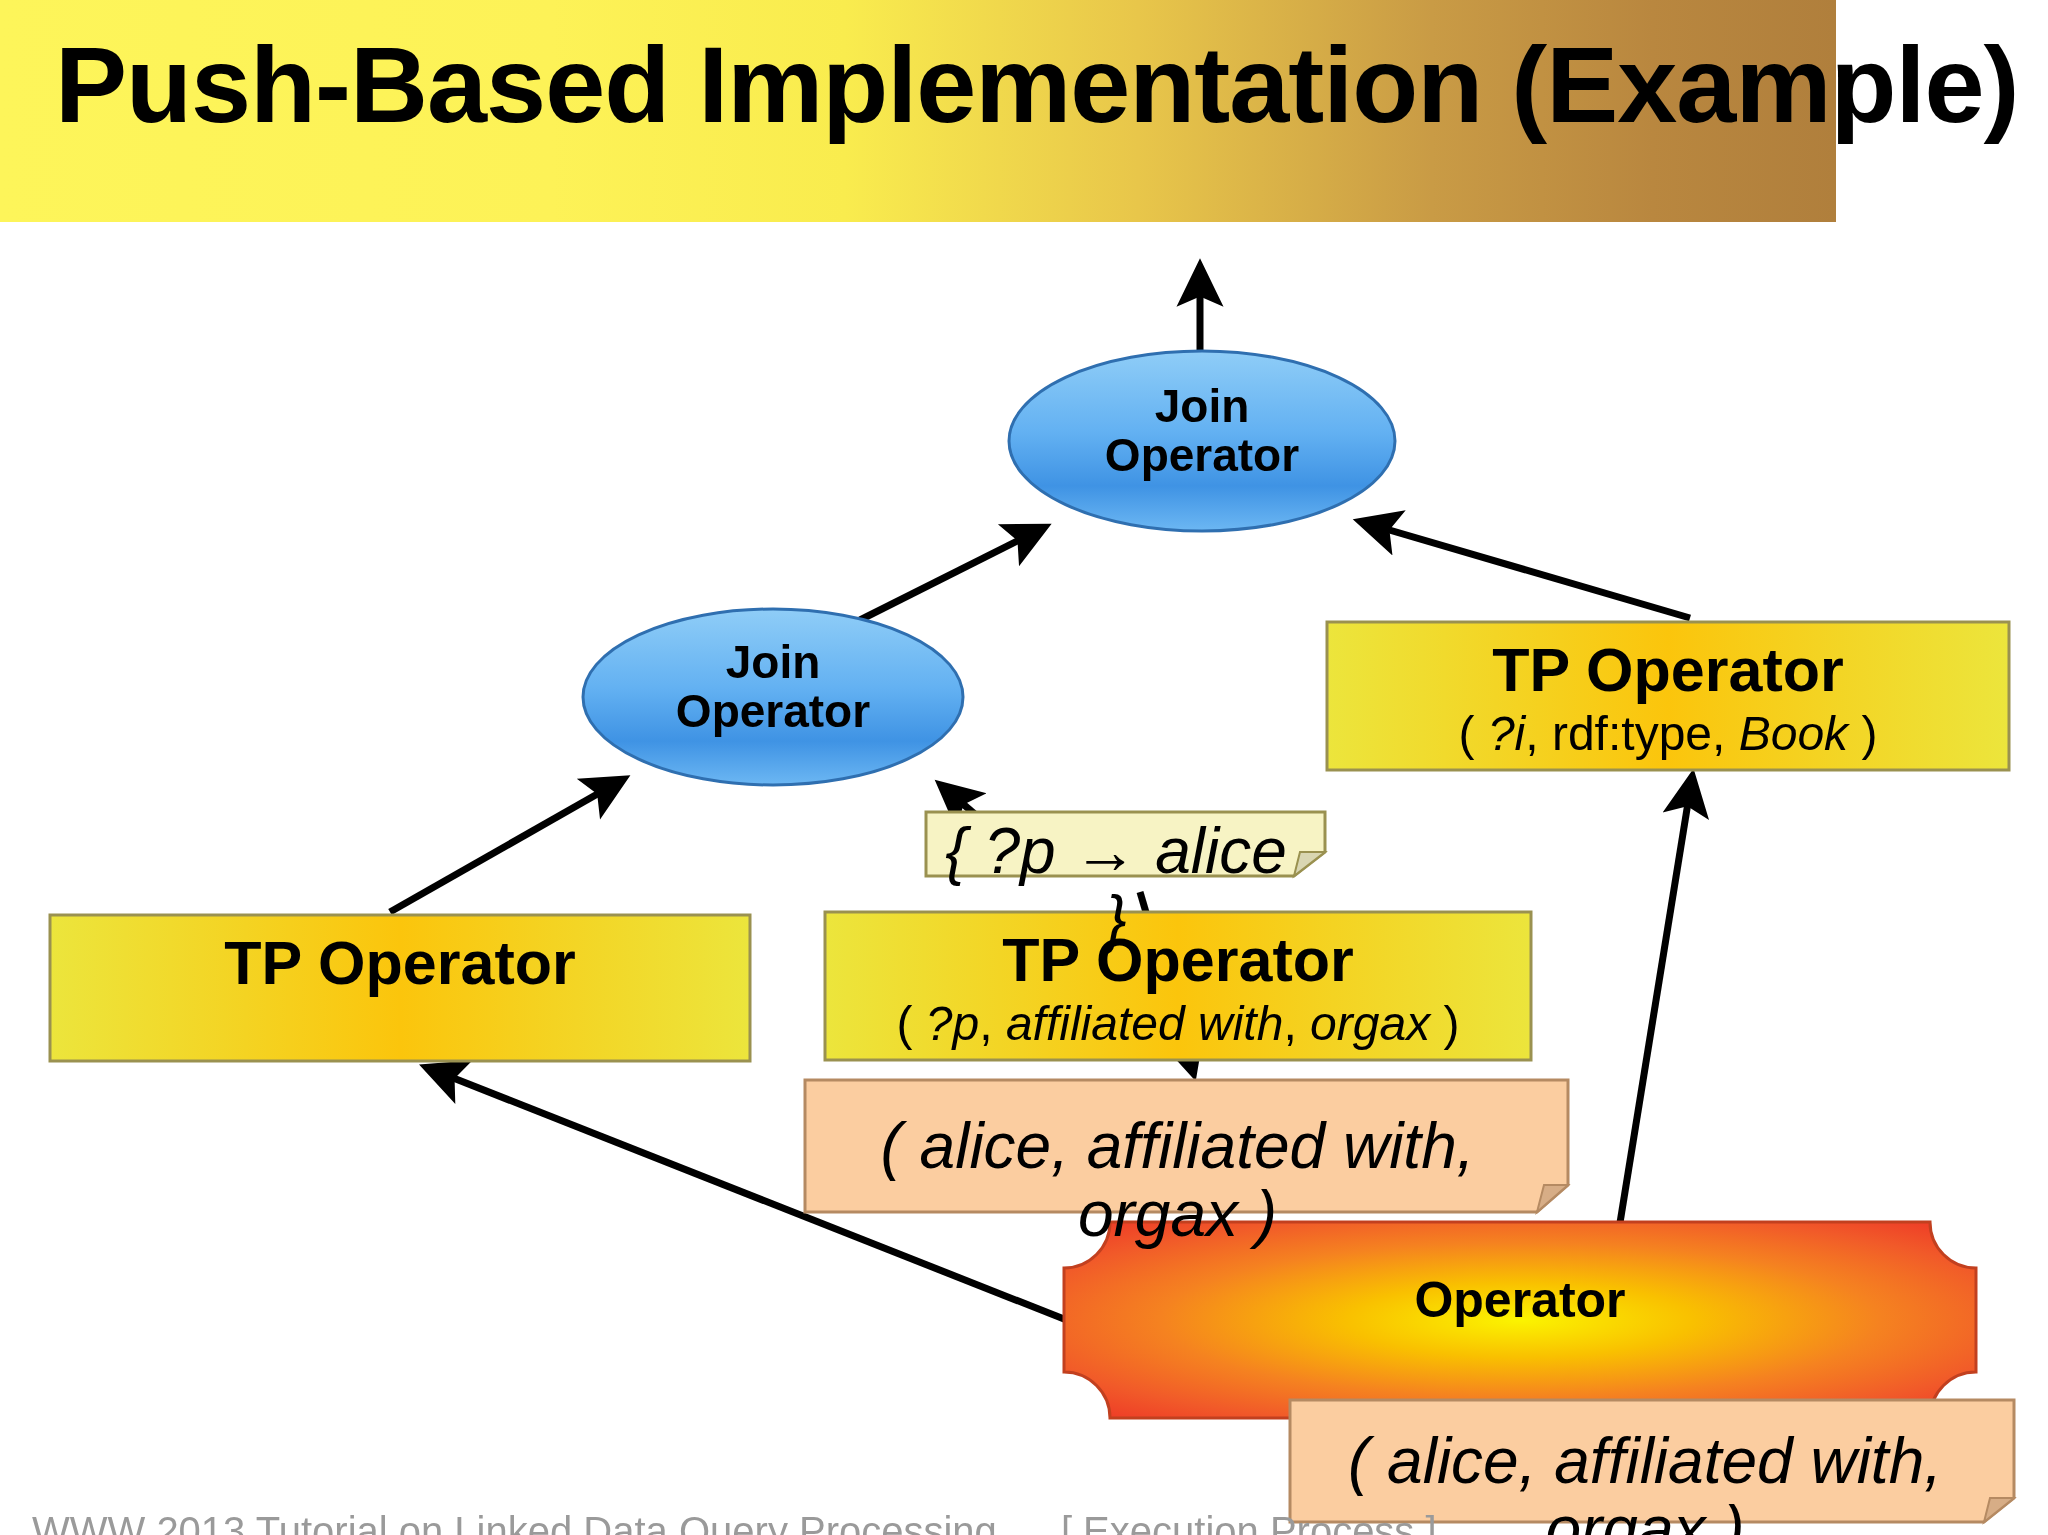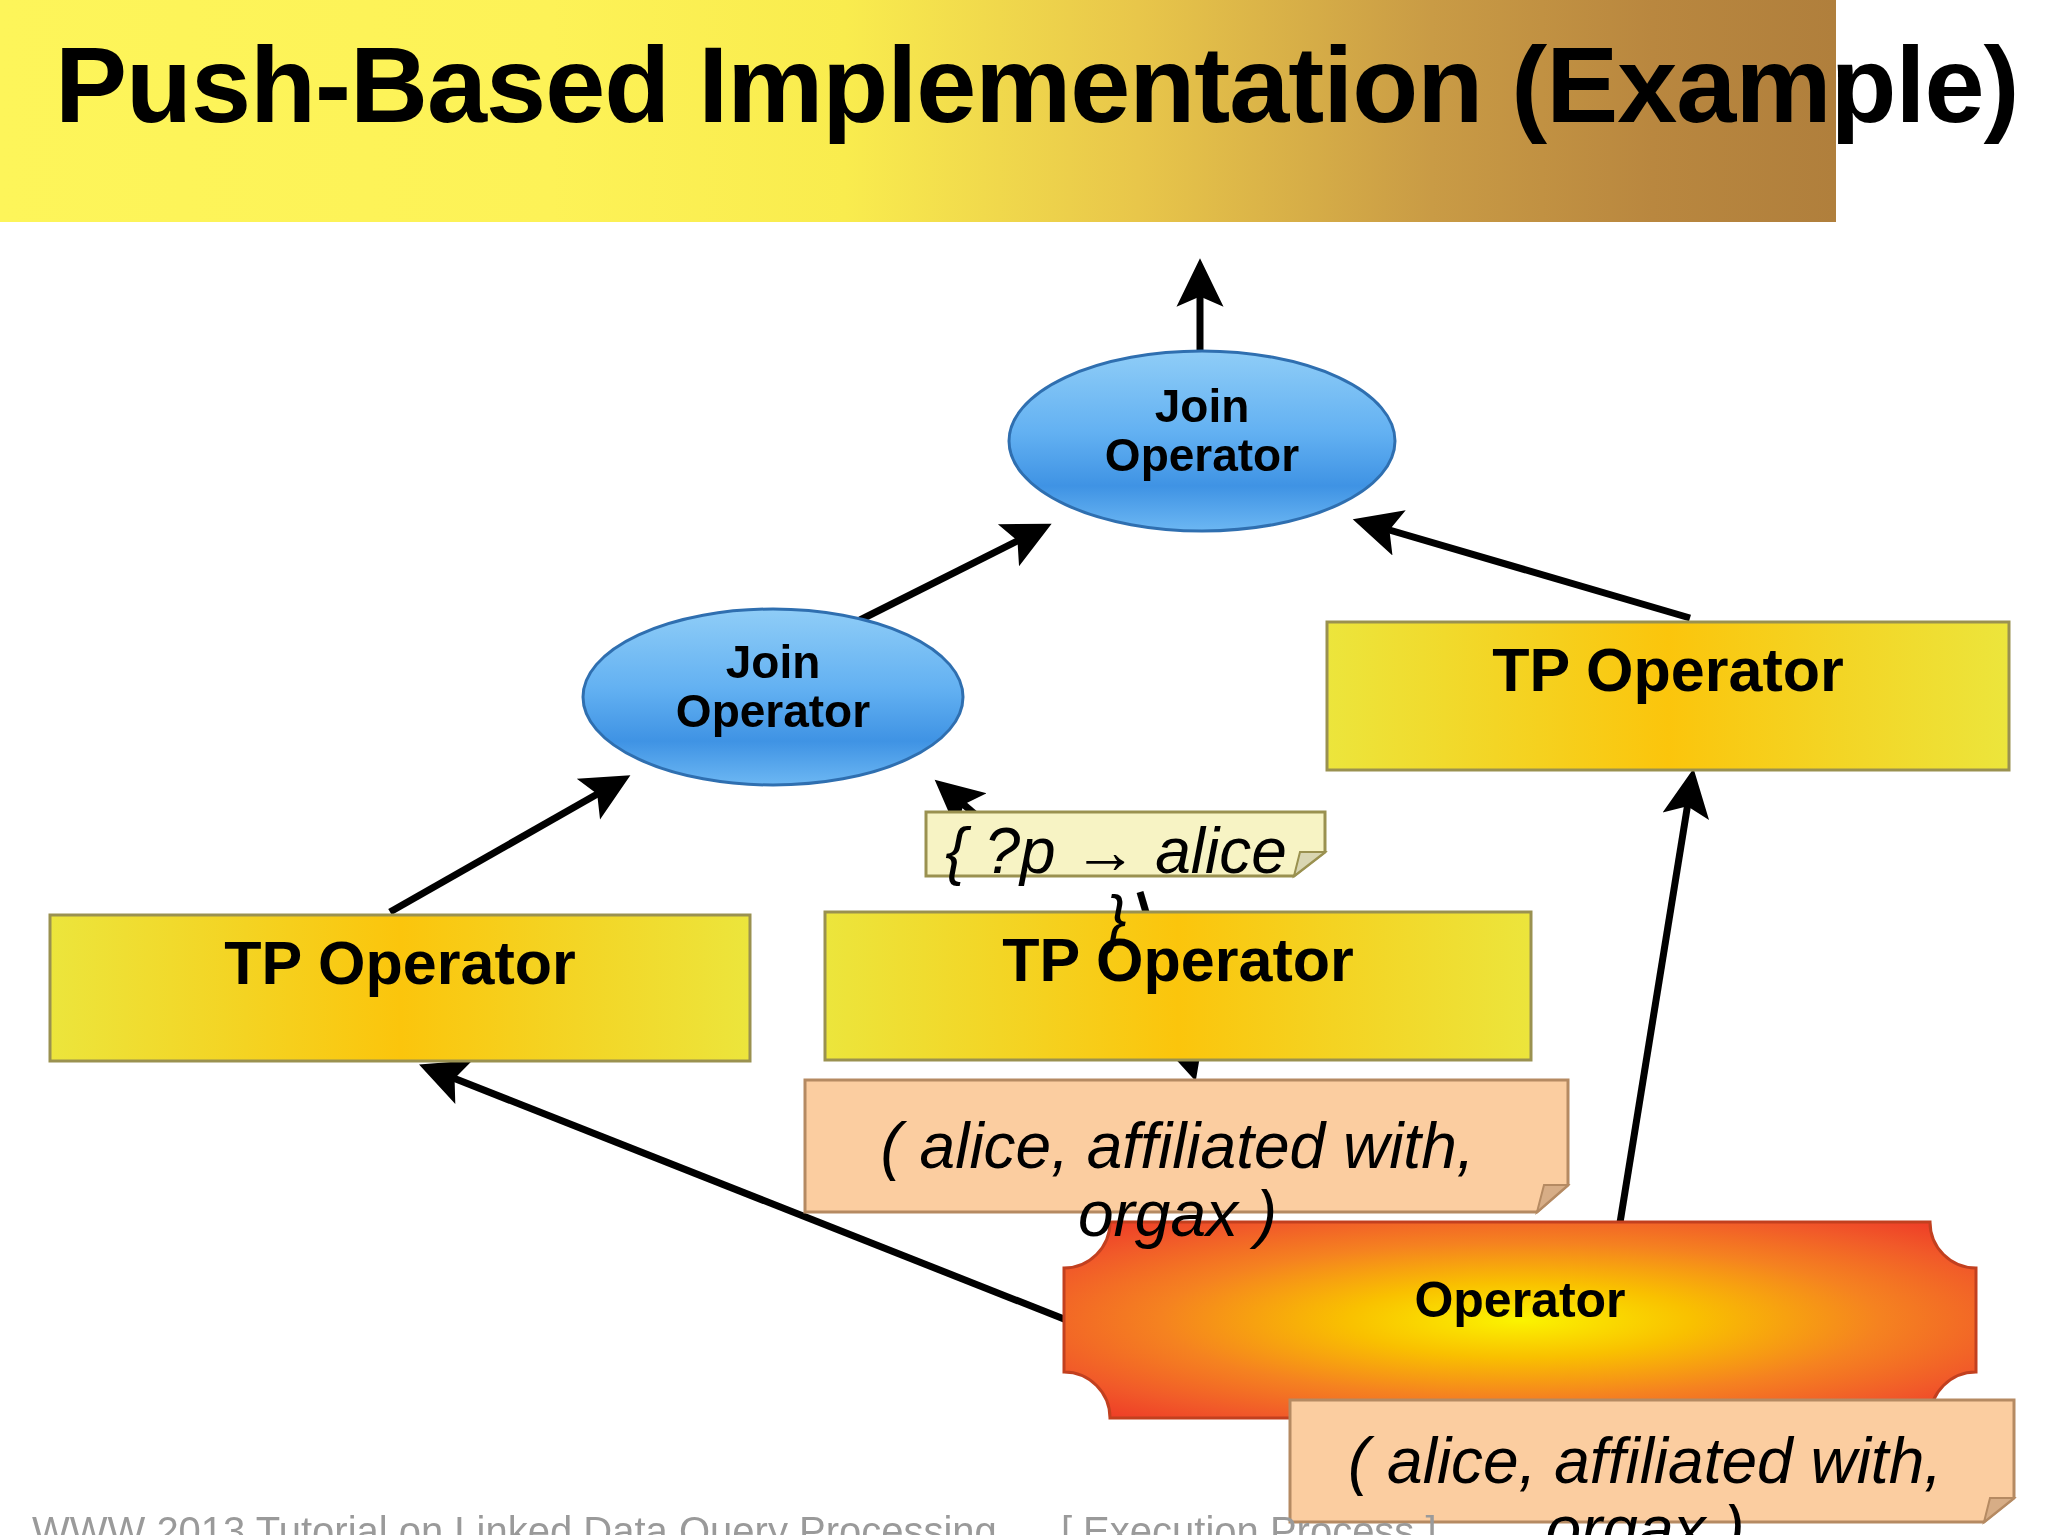--- a/index.html
+++ b/index.html
@@ -139,32 +139,38 @@
   <div>Operator</div>
 </div>
 
 <div class="node-text ellipse-label" style="left:580px;top:638px;width:386px;">
   <div>Join</div>
   <div>Operator</div>
 </div>
 
 <div class="node-text" style="left:1327px;top:638px;width:682px;">
   <div class="tp-title">TP Operator</div>
+  <div class="tp-pattern" style="margin-top:6px;">
+    <span class="up">( </span><span>?i</span><span class="up">, </span><span class="up">rdf:type</span><span class="up">, </span><span>Book</span><span class="up"> )</span>
+  </div>
 </div>
 
 <div class="node-text callout-text" style="left:926px;top:818px;width:380px;">
   <span>{ ?p → alice }</span>
 </div>
 
 <div class="node-text" style="left:50px;top:931px;width:700px;">
   <div class="tp-title">TP Operator</div>
 </div>
 
 <div class="node-text" style="left:825px;top:928px;width:706px;">
   <div class="tp-title">TP Operator</div>
+  <div class="tp-pattern" style="margin-top:6px;">
+    <span class="up">( </span><span>?p</span><span class="up">, </span><span>affiliated with</span><span class="up">, </span><span>orgax</span><span class="up"> )</span>
+  </div>
 </div>
 
 <div class="node-text callout-text" style="left:805px;top:1113px;width:745px;">
   <span class="up">( </span><span>alice</span><span class="up">, </span><span>affiliated with</span><span class="up">, </span><span>orgax</span><span class="up"> )</span>
 </div>
 
 <div class="node-text dr-label" style="left:1064px;top:1272px;width:912px;">
   <div>Operator</div>
 </div>
 

